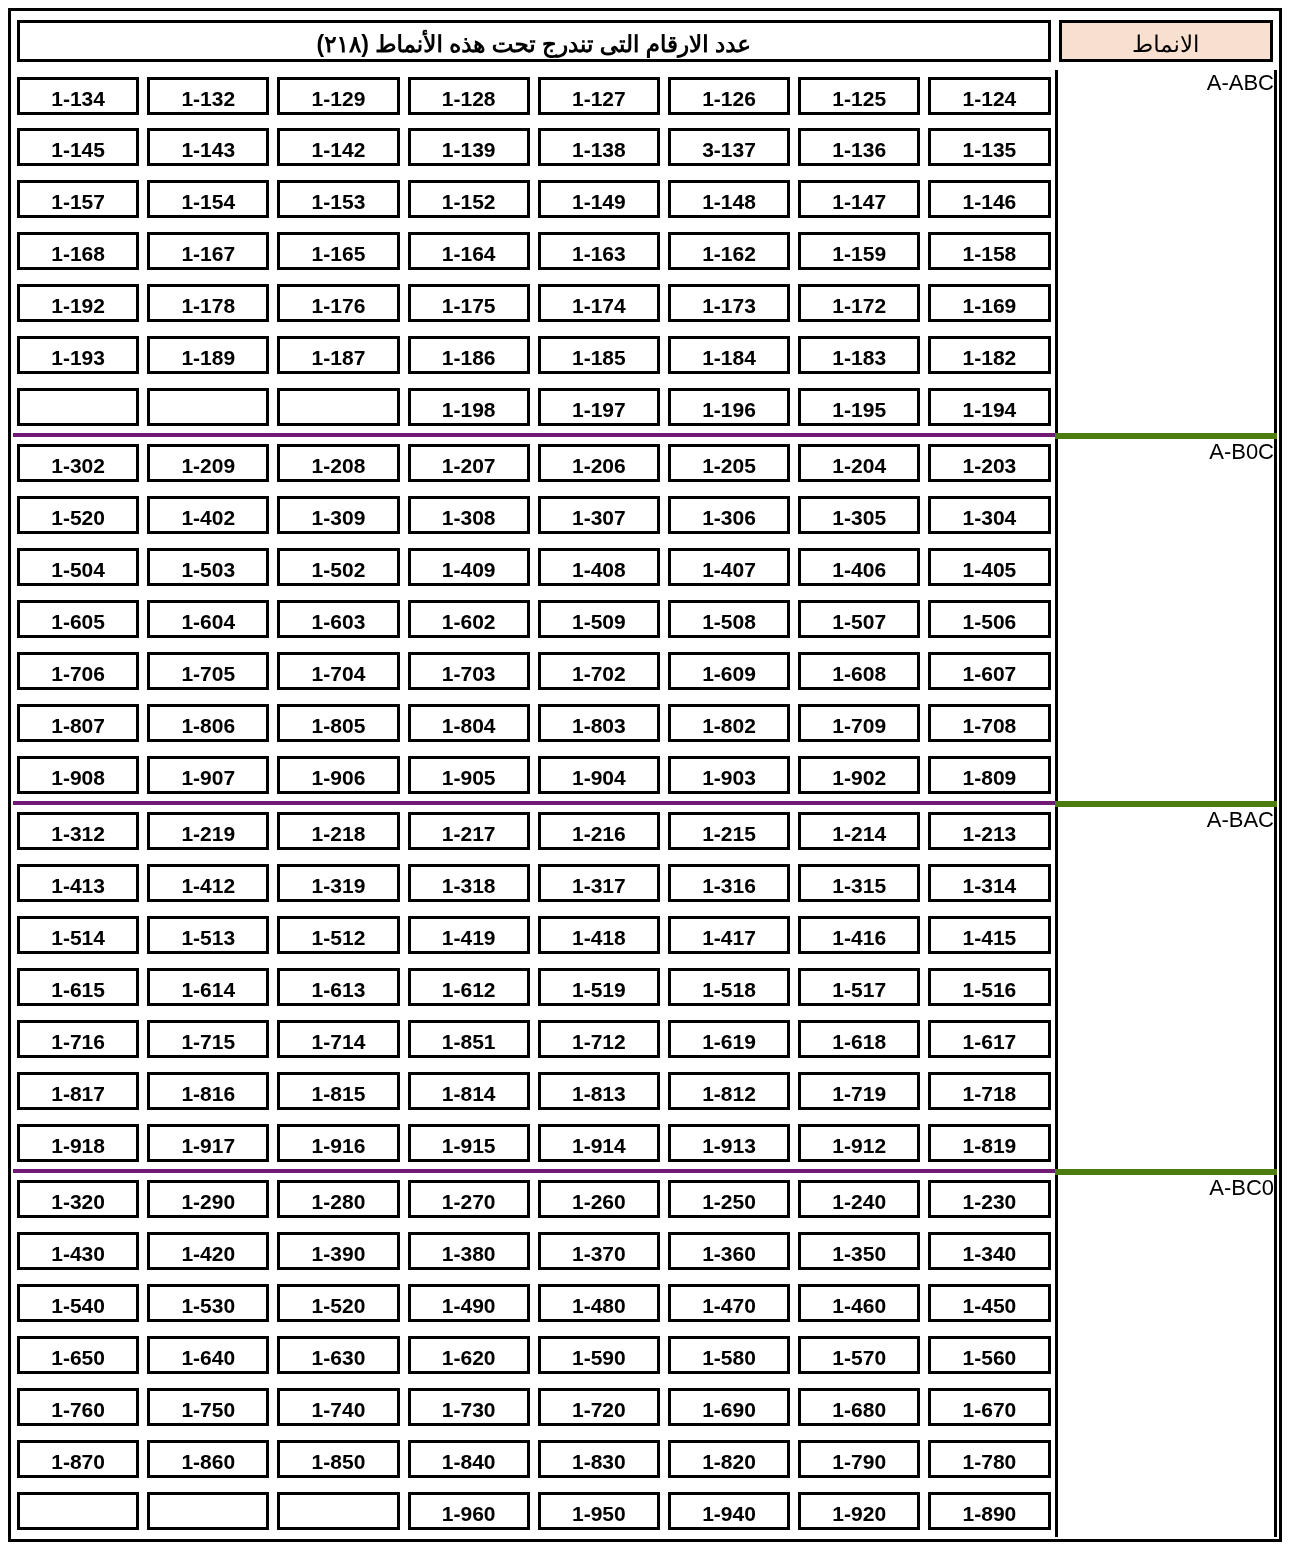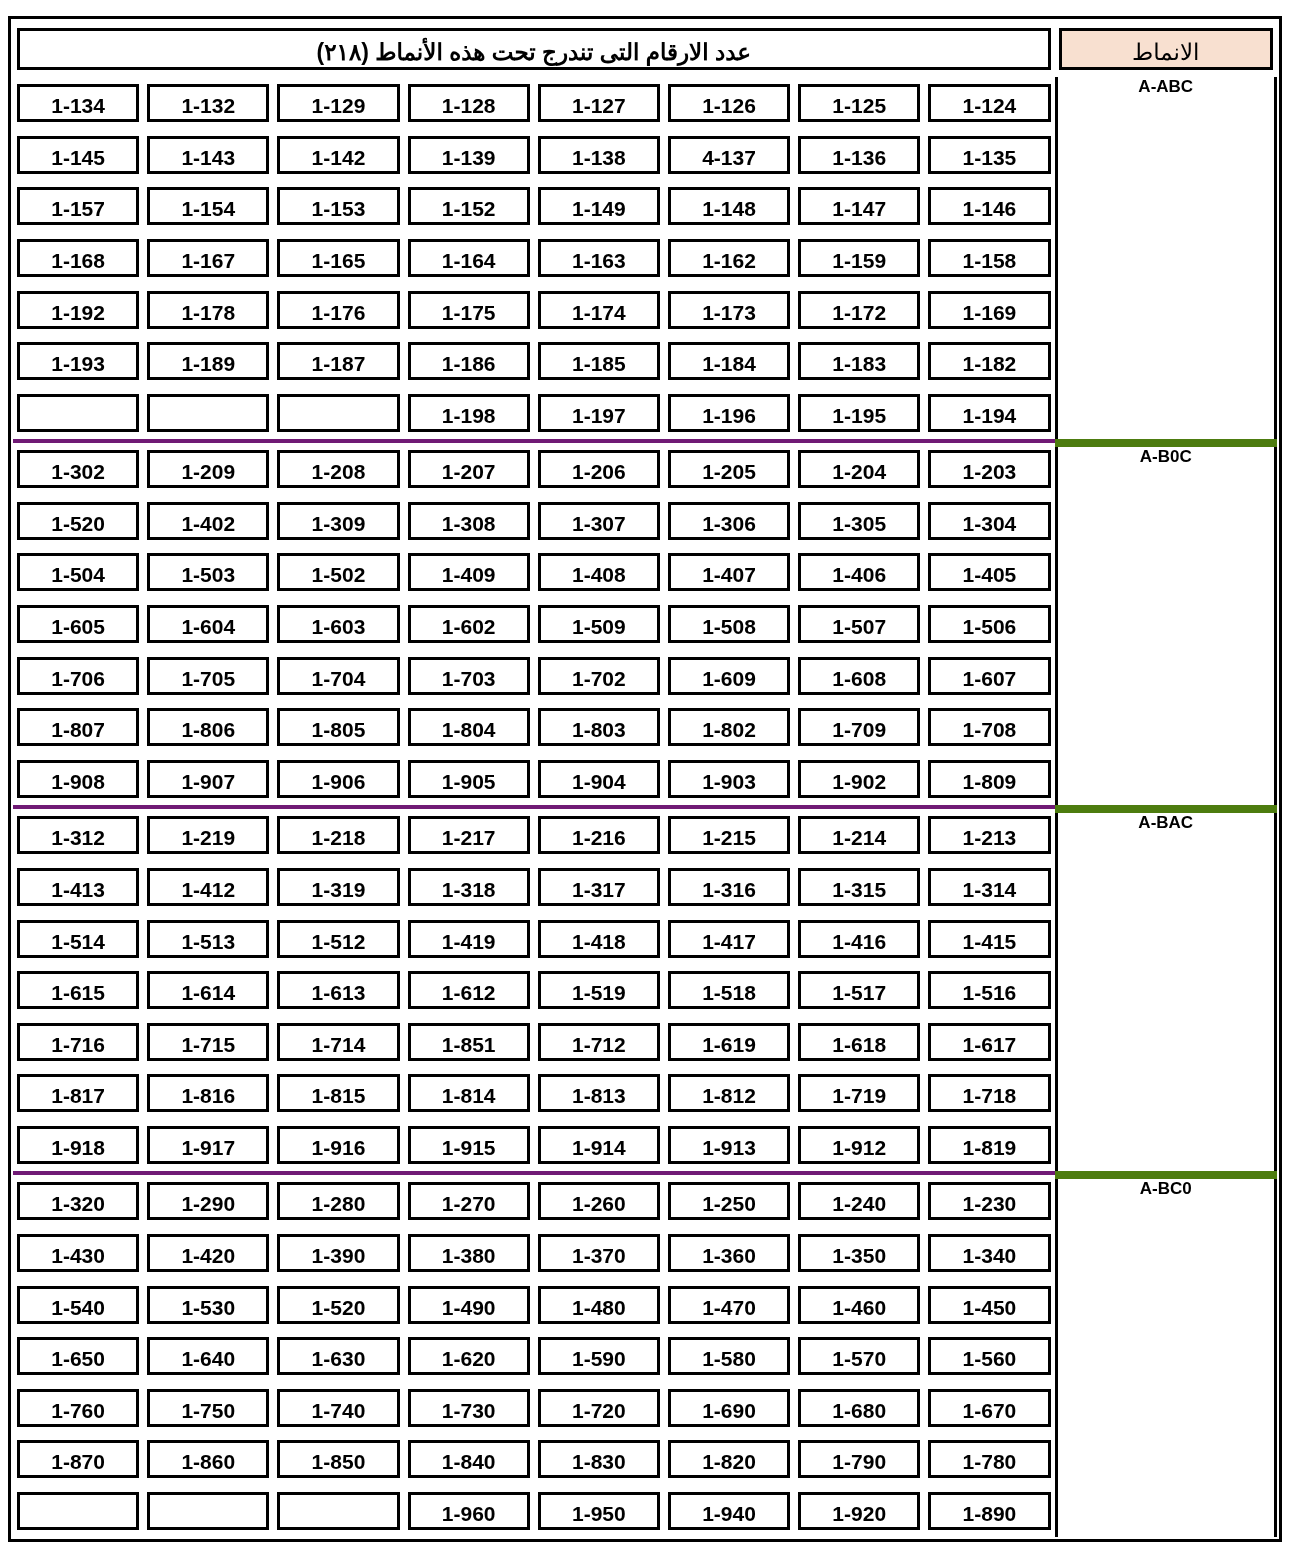--- a/index.html
+++ b/index.html
@@ -12,21 +12,21 @@
     height: 1548px;
     font-family: "Liberation Sans", sans-serif;
     color: #000000;
     overflow: hidden;
   }
   .page {
     position: relative;
     width: 1290px;
     height: 1548px;
     box-sizing: border-box;
-    padding: 16px 8px 6px 8px;
+    padding: 8px 8px 6px 8px;
   }
   .outer-frame {
     border: 3px solid #000;
     box-sizing: border-box;
     width: 100%;
     height: 100%;
     padding: 2px;
   }
   table.main {
     border-collapse: separate;
@@ -79,33 +79,33 @@
     font-size: 23px;
     background: #f8e0d0;
     box-sizing: border-box;
     direction: rtl;
   }
   td.pattern-cell {
     padding: 0;
     vertical-align: middle;
   }
   .pattern-inner {
-    text-align: center;
-    font-weight: bold;
-    font-size: 17px;
+    text-align: right;
+    font-weight: normal;
+    font-size: 22px;
     border-left: 3px solid #000;
     border-right: 3px solid #000;
     box-sizing: border-box;
     height: 100%;
   }
   tr.group-start td {
     border-top: 4px solid #701a75;
   }
   tr.group-start td.pattern-cell {
-    border-top: 8px solid #4d7c0f;
+    border-top: 6px solid #4d7c0f;
   }
 </style>
 </head>
 <body>
 
 <div class="page">
   <div class="outer-frame">
     <table class="main">
       <colgroup>
         <col style="width:10.3%">
@@ -166,21 +166,21 @@
             <td class="cellbox">
               <div class="box">1-142</div>
             </td>
             <td class="cellbox">
               <div class="box">1-139</div>
             </td>
             <td class="cellbox">
               <div class="box">1-138</div>
             </td>
             <td class="cellbox">
-              <div class="box">4-137</div>
+              <div class="box">3-137</div>
             </td>
             <td class="cellbox">
               <div class="box">1-136</div>
             </td>
             <td class="cellbox">
               <div class="box">1-135</div>
             </td>
           </tr>
           <tr>
             <td class="cellbox">

